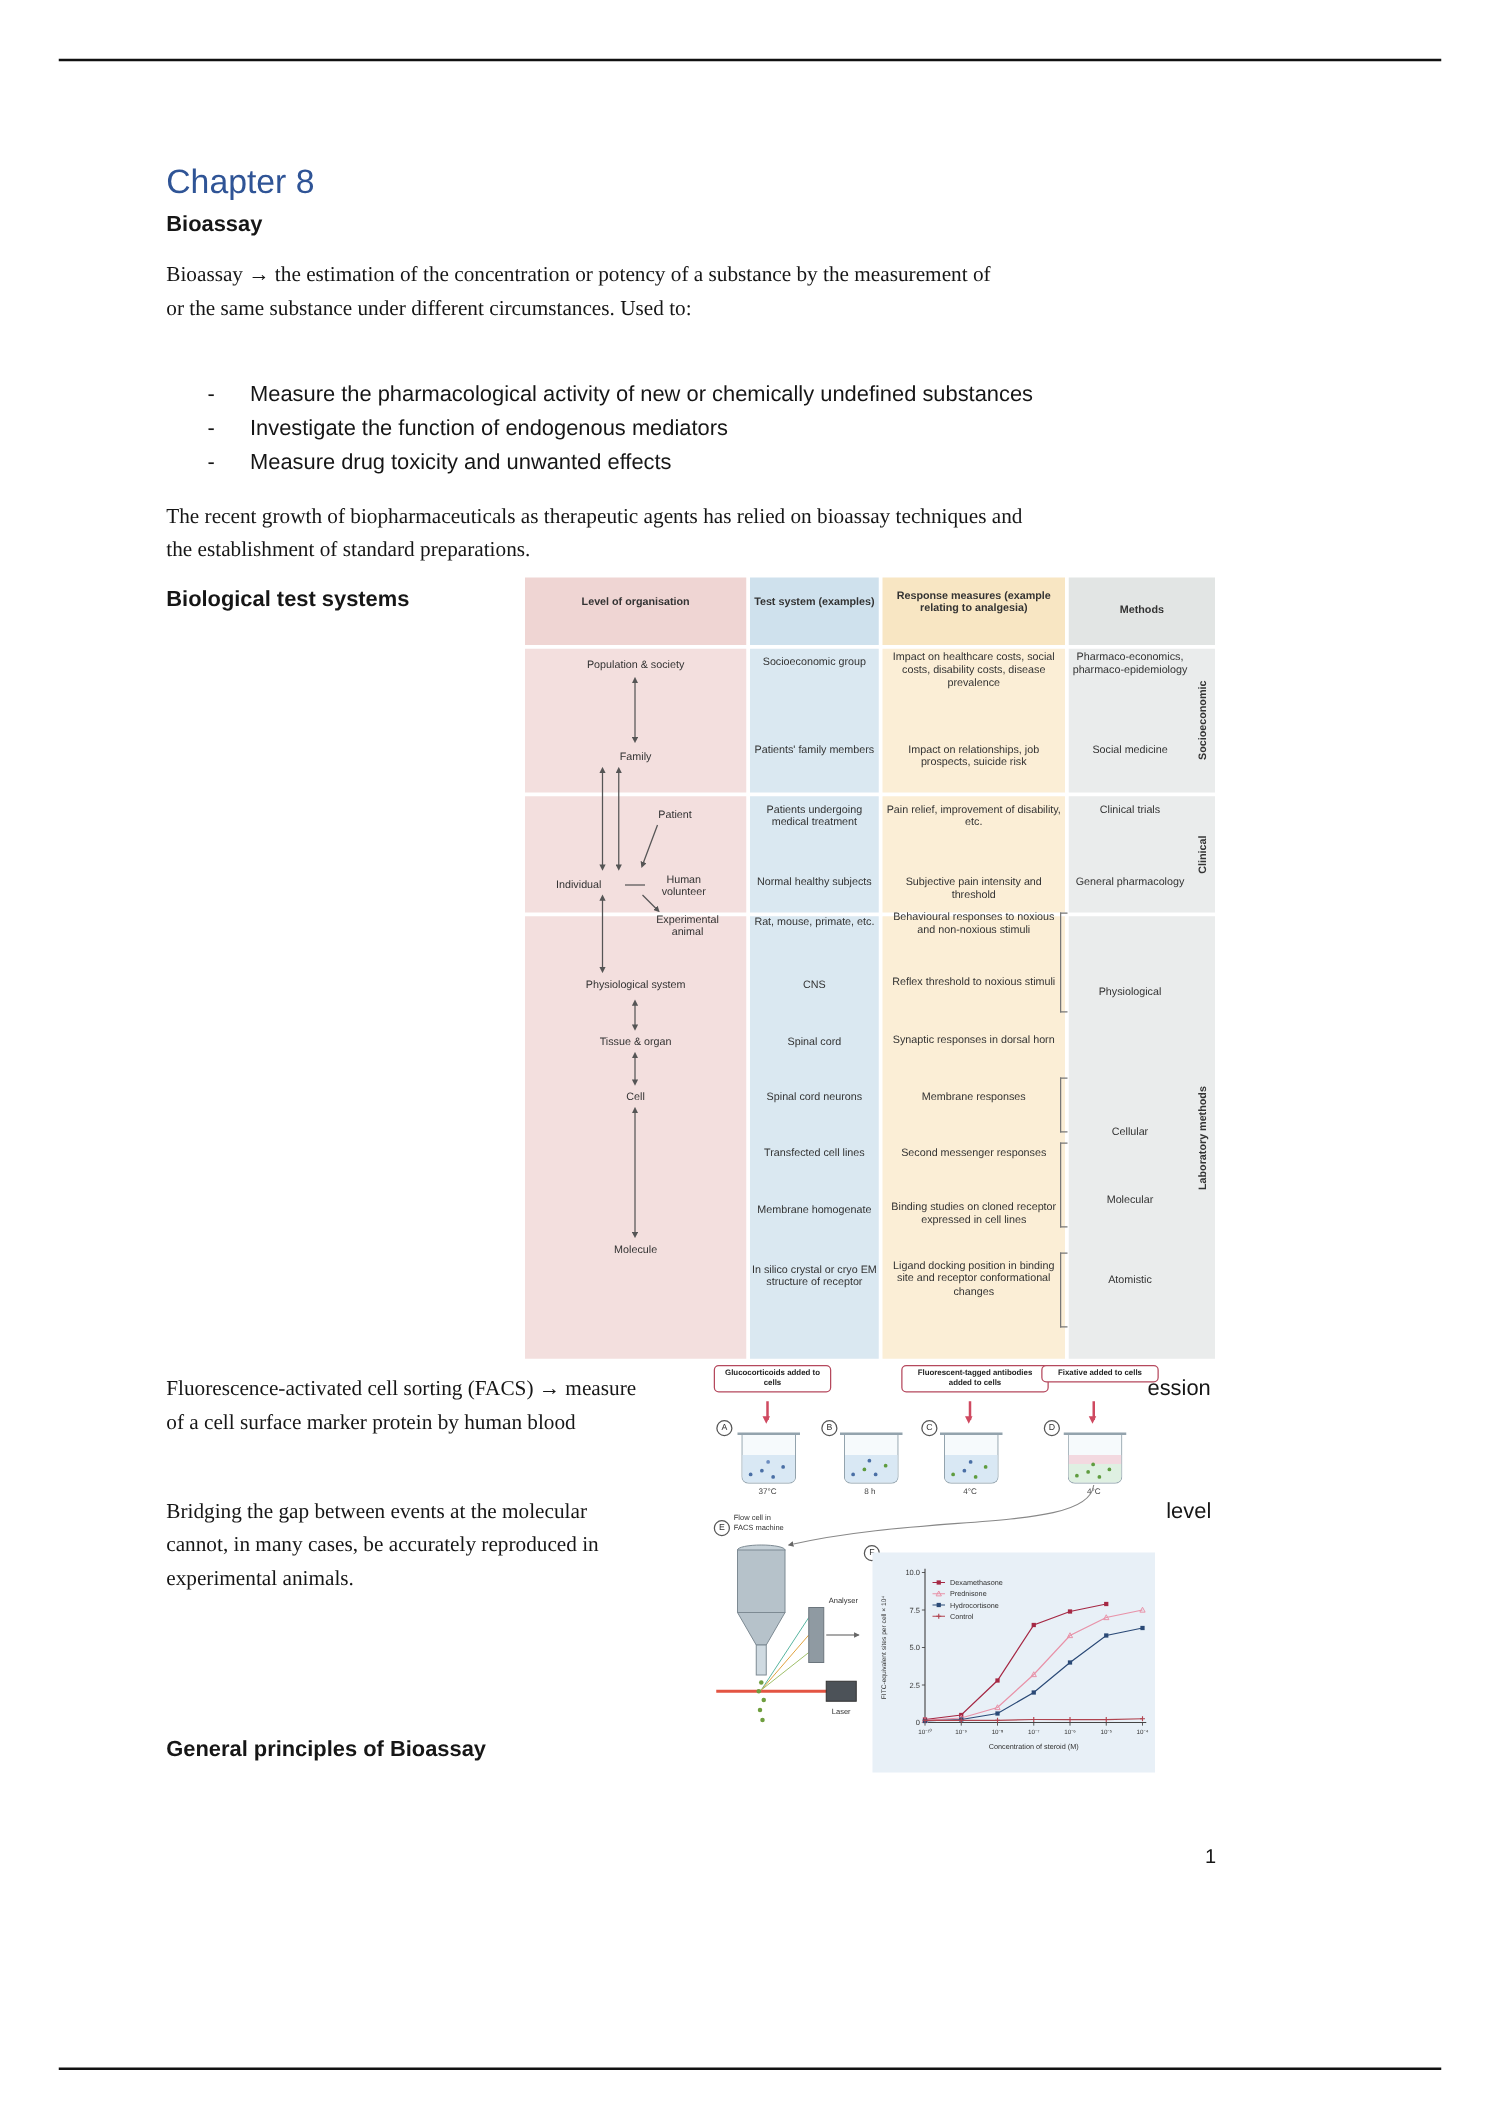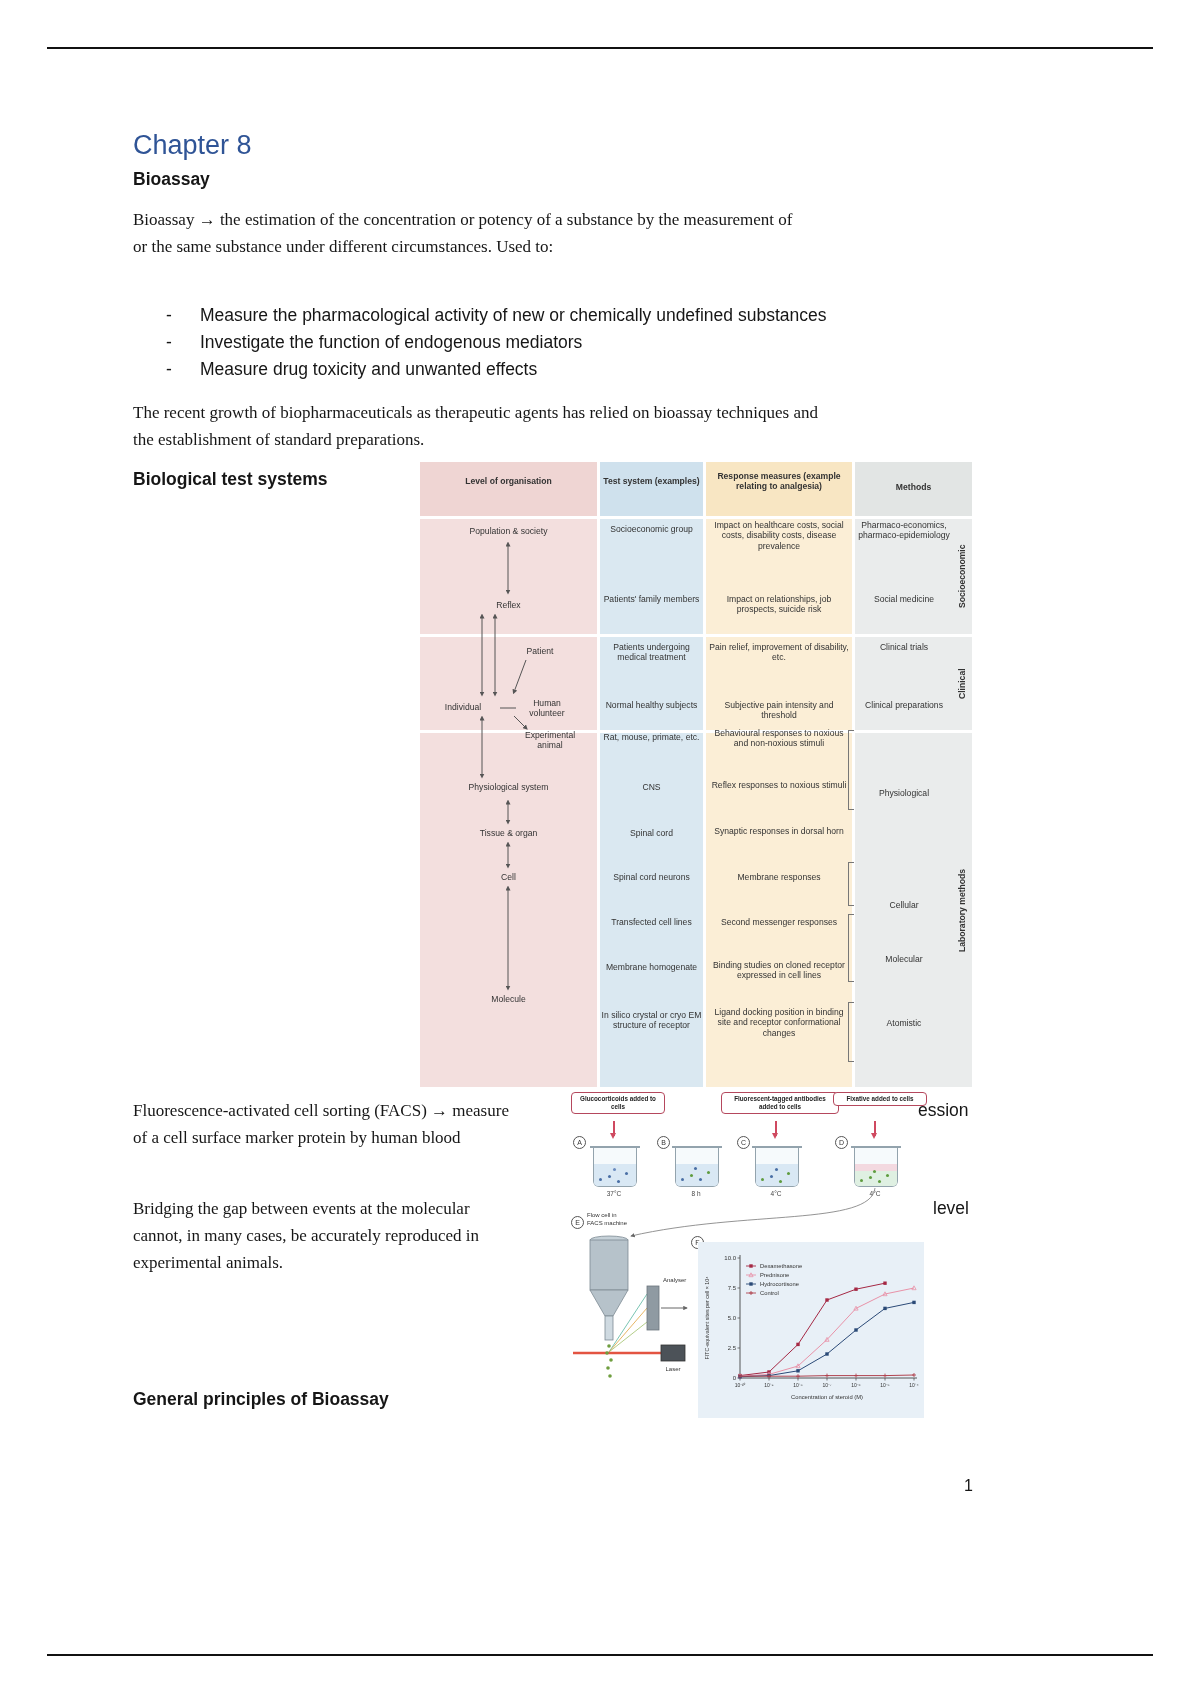--- a/index.html
+++ b/index.html
@@ -92,21 +92,21 @@
   <div class="f1bg c2" style="left:180px;width:103px;top:271px;height:354px;"></div>
   <div class="f1bg c3" style="left:286px;width:146px;top:271px;height:354px;"></div>
   <div class="f1bg c4" style="left:435px;width:117px;top:271px;height:354px;"></div>
 
   <div class="f1h" style="left:0;width:177px;top:14px;">Level of organisation</div>
   <div class="f1h" style="left:180px;width:103px;top:14px;">Test system (examples)</div>
   <div class="f1h" style="left:288px;width:142px;top:9px;">Response measures (example relating to analgesia)</div>
   <div class="f1h" style="left:435px;width:117px;top:20px;">Methods</div>
 
   <div class="f1i" style="left:2px;width:173px;top:64px;">Population &amp; society</div>
-  <div class="f1i" style="left:2px;width:173px;top:138px;">Reflex</div>
+  <div class="f1i" style="left:2px;width:173px;top:138px;">Family</div>
   <div class="f1i" style="left:80px;width:80px;top:184px;">Patient</div>
   <div class="f1i" style="left:8px;width:70px;top:240px;">Individual</div>
   <div class="f1i" style="left:98px;width:58px;top:236px;">Human volunteer</div>
   <div class="f1i" style="left:92px;width:76px;top:268px;">Experimental animal</div>
   <div class="f1i" style="left:2px;width:173px;top:320px;">Physiological system</div>
   <div class="f1i" style="left:2px;width:173px;top:366px;">Tissue &amp; organ</div>
   <div class="f1i" style="left:2px;width:173px;top:410px;">Cell</div>
   <div class="f1i" style="left:2px;width:173px;top:532px;">Molecule</div>
 
   <svg class="f1arrows" width="180" height="625" viewBox="0 0 180 625">
@@ -137,31 +137,31 @@
   <div class="f1i" style="left:180px;width:103px;top:410px;">Spinal cord neurons</div>
   <div class="f1i" style="left:180px;width:103px;top:455px;">Transfected cell lines</div>
   <div class="f1i" style="left:180px;width:103px;top:500px;">Membrane homogenate</div>
   <div class="f1i" style="left:180px;width:103px;top:548px;">In silico crystal or cryo EM structure of receptor</div>
 
   <div class="f1i" style="left:288px;width:142px;top:58px;">Impact on healthcare costs, social costs, disability costs, disease prevalence</div>
   <div class="f1i" style="left:288px;width:142px;top:132px;">Impact on relationships, job prospects, suicide risk</div>
   <div class="f1i" style="left:288px;width:142px;top:180px;">Pain relief, improvement of disability, etc.</div>
   <div class="f1i" style="left:288px;width:142px;top:238px;">Subjective pain intensity and threshold</div>
   <div class="f1i" style="left:288px;width:142px;top:266px;">Behavioural responses to noxious and non-noxious stimuli</div>
-  <div class="f1i" style="left:288px;width:142px;top:318px;">Reflex responses to noxious stimuli</div>
+  <div class="f1i" style="left:288px;width:142px;top:318px;">Reflex threshold to noxious stimuli</div>
   <div class="f1i" style="left:288px;width:142px;top:364px;">Synaptic responses in dorsal horn</div>
   <div class="f1i" style="left:288px;width:142px;top:410px;">Membrane responses</div>
   <div class="f1i" style="left:288px;width:142px;top:455px;">Second messenger responses</div>
   <div class="f1i" style="left:288px;width:142px;top:498px;">Binding studies on cloned receptor expressed in cell lines</div>
   <div class="f1i" style="left:288px;width:142px;top:545px;">Ligand docking position in binding site and receptor conformational changes</div>
 
   <div class="f1i" style="left:437px;width:94px;top:58px;">Pharmaco-economics, pharmaco-epidemiology</div>
   <div class="f1i" style="left:437px;width:94px;top:132px;">Social medicine</div>
   <div class="f1i" style="left:437px;width:94px;top:180px;">Clinical trials</div>
-  <div class="f1i" style="left:437px;width:94px;top:238px;">Clinical preparations</div>
+  <div class="f1i" style="left:437px;width:94px;top:238px;">General pharmacology</div>
   <div class="f1i" style="left:437px;width:94px;top:326px;">Physiological</div>
   <div class="f1i" style="left:437px;width:94px;top:438px;">Cellular</div>
   <div class="f1i" style="left:437px;width:94px;top:492px;">Molecular</div>
   <div class="f1i" style="left:437px;width:94px;top:556px;">Atomistic</div>
 
   <div class="f1brace" style="top:268px;height:78px;"></div>
   <div class="f1brace" style="top:400px;height:42px;"></div>
   <div class="f1brace" style="top:452px;height:66px;"></div>
   <div class="f1brace" style="top:540px;height:58px;"></div>
 

